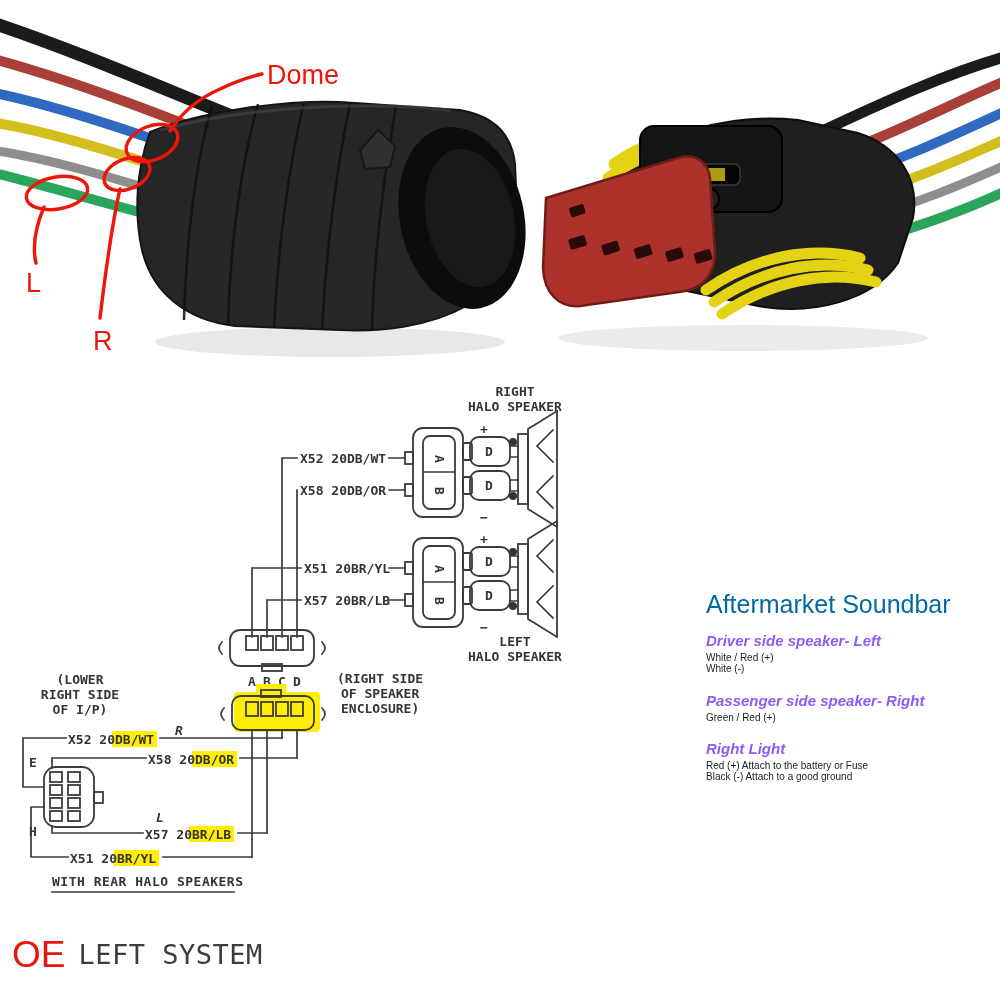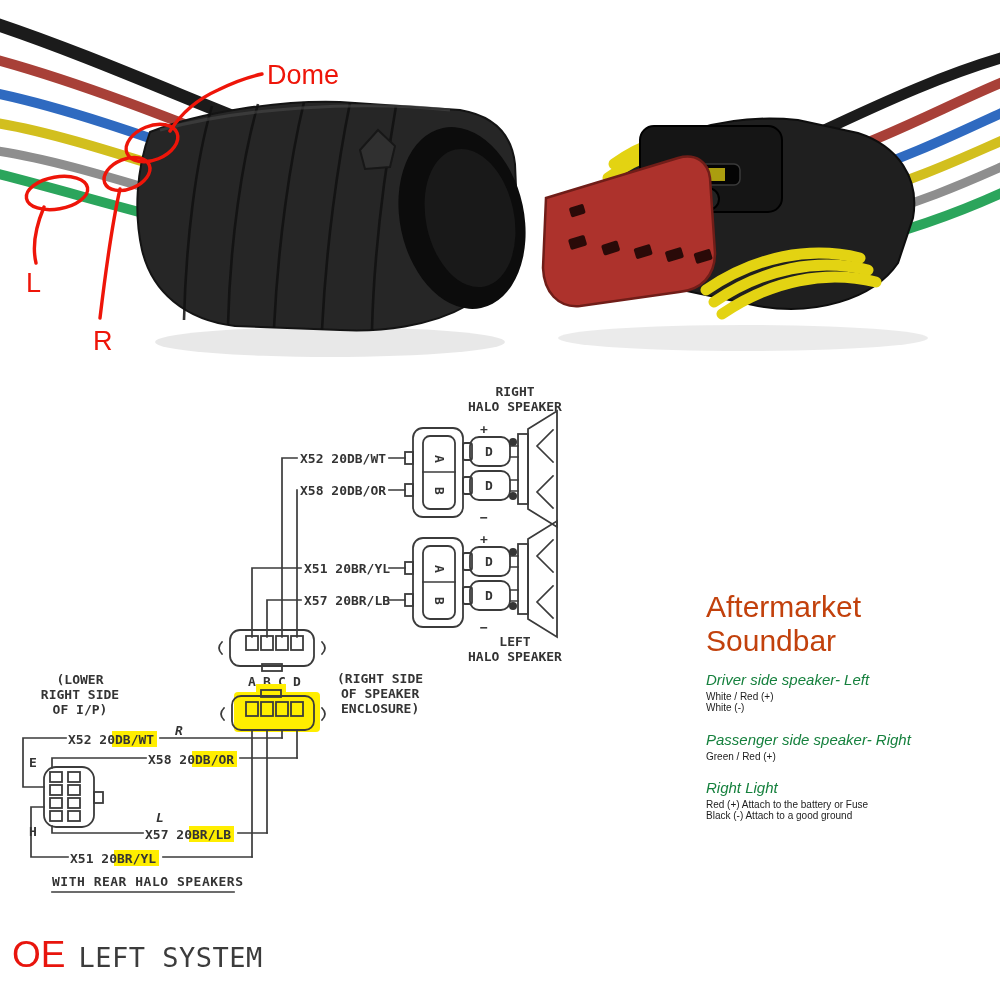--- a/index.html
+++ b/index.html
@@ -10,27 +10,27 @@
   #photoL{left:0;top:0;}
   #photoR{left:528px;top:38px;}
   
   #diag{left:0;top:380px;}
   #diag text{font-family:"DejaVu Sans Mono",monospace;fill:#343434;font-weight:600;font-size:13px;}
   #diag .ln{stroke:#3b3b3b;stroke-width:1.7;fill:none;stroke-linecap:square;}
   #diag .box{stroke:#3b3b3b;stroke-width:1.8;fill:none;}
   .annot-txt{font-family:"Liberation Sans",sans-serif;font-weight:400;}
   
   #info{left:706px;top:590px;width:285px;}
-  #info .title{font-size:30px;color:#c2410c;margin:0 0 13px 0;font-weight:400;}
+  #info .title{font-size:25px;color:#0369a1;margin:0 0 13px 0;font-weight:400;}
   #info .subtitle{font-size:23px;font-weight:bold;color:#121212;margin:0 0 25px 0;}
   #info .sec{margin-bottom:17px;}
-  #info .hd{font-size:15px;font-weight:normal;font-style:italic;color:#15803d;margin:0 0 3px 0;}
+  #info .hd{font-size:15px;font-weight:bold;font-style:italic;color:#8b5cf6;margin:0 0 3px 0;}
   #info .lnx{font-size:10px;color:#1c1c1c;line-height:1.13;}
   
-  #footer{left:12px;top:936px;display:flex;align-items:flex-end;}
+  #footer{left:12px;top:936px;display:flex;align-items:center;}
   #footer .oe{color:#e8150d;font-size:37px;line-height:1;}
   #footer .rs{font-family:"DejaVu Sans Mono",monospace;font-size:27px;color:#3c3c3c;
               margin-left:13px;letter-spacing:0.5px;}
 </style>
 </head>
 <body>
 
 <svg id="photoL" class="abs" width="530" height="378" viewBox="0 0 530 378">
   <ellipse cx="330" cy="342" rx="175" ry="15" fill="rgba(0,0,0,0.09)"></ellipse>
 

